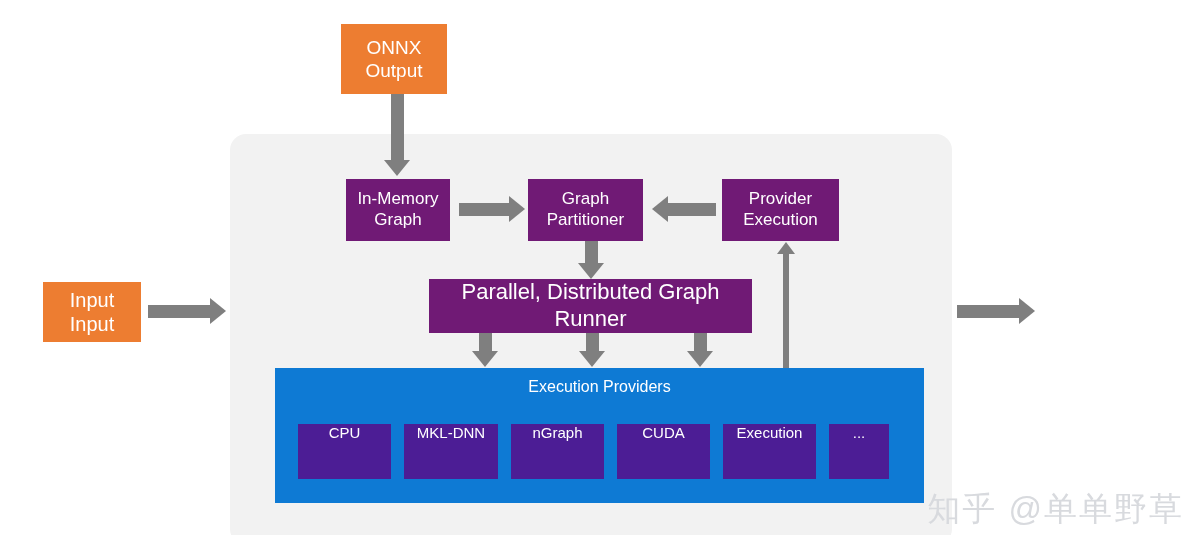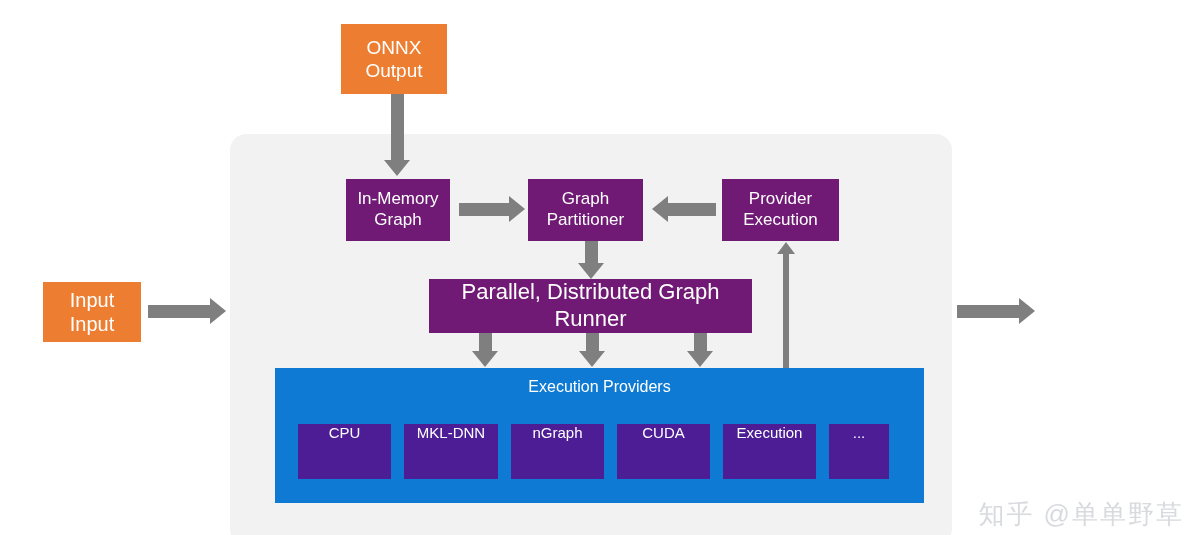--- a/index.html
+++ b/index.html
@@ -138,21 +138,21 @@
     position: absolute;
     background: #7f7f7f;
     width: 6px;
   }
 
   
   #watermark {
     position: absolute;
     right: 14px;
     bottom: 12px;
-    font-size: 26px;
+    font-size: 33px;
     color: #d8dade;
     letter-spacing: 2px;
     white-space: nowrap;
     user-select: none;
   }
 </style>
 </head>
 <body>
 
 <div id="canvas">

